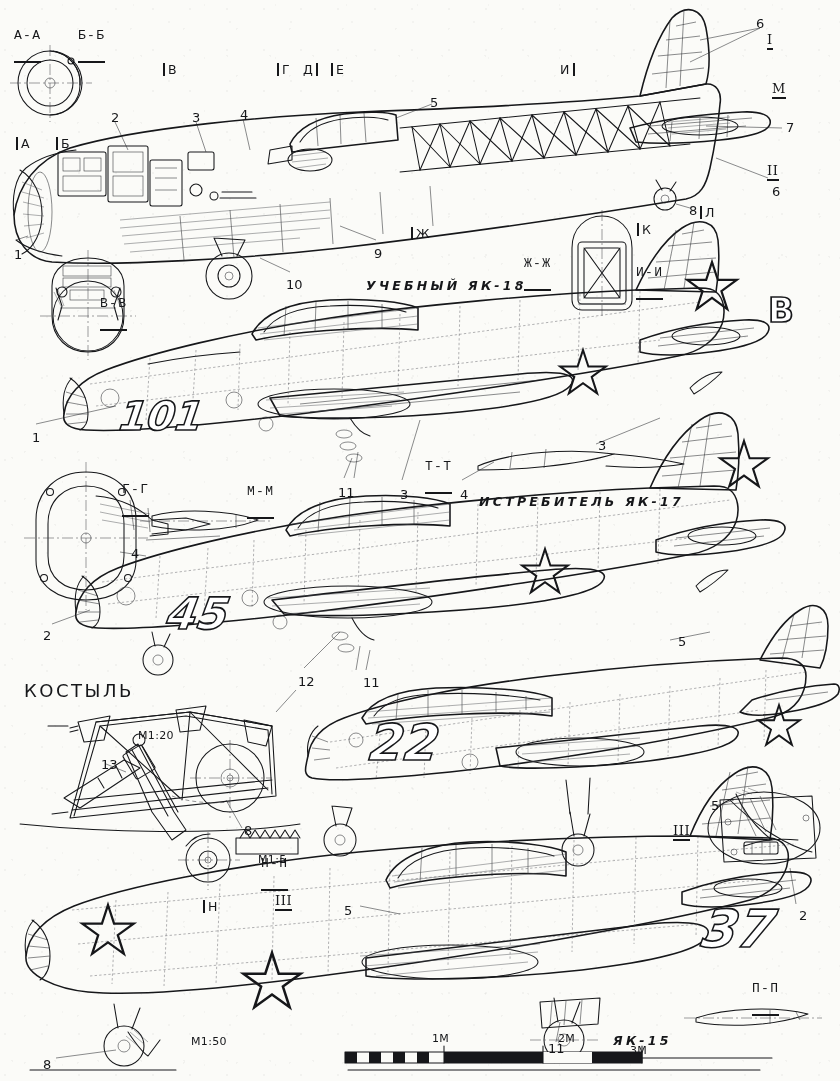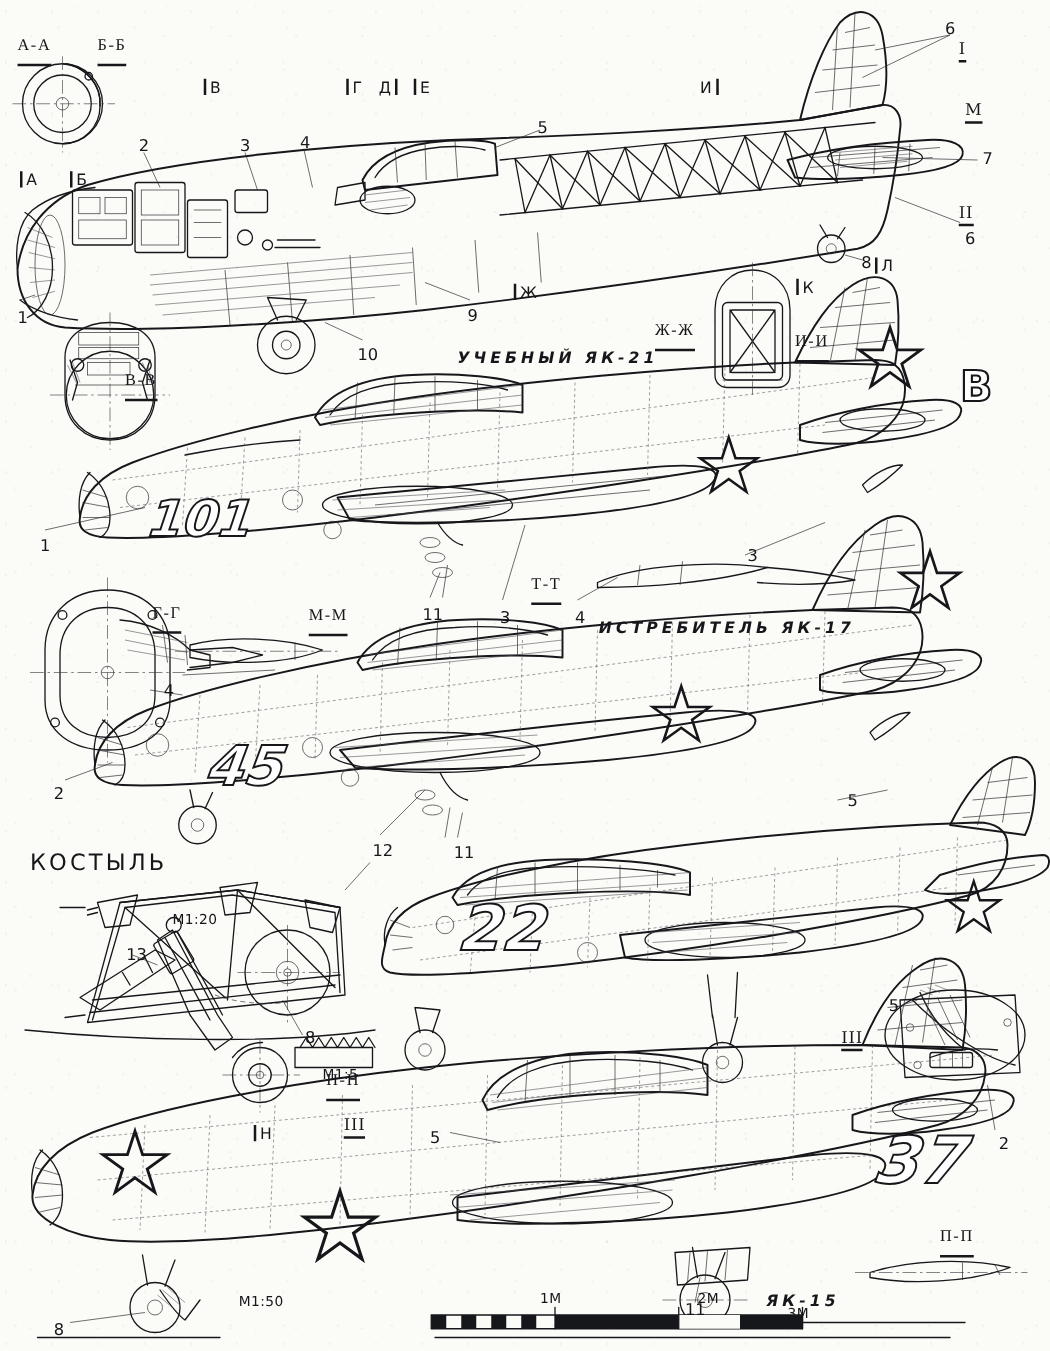--- a/index.html
+++ b/index.html
@@ -11,22 +11,22 @@
       radial-gradient(circle at 47% 61%, rgba(0,0,0,.04) 0 1px, transparent 1px),
       radial-gradient(circle at 77% 37%, rgba(0,0,0,.035) 0 1px, transparent 1px),
       radial-gradient(circle at 29% 83%, rgba(0,0,0,.04) 0 1px, transparent 1px),
       radial-gradient(circle at 88% 9%, rgba(0,0,0,.03) 0 1px, transparent 1px);
     background-size:37px 41px,53px 47px,61px 59px,43px 67px,71px 53px;
     opacity:.9;}
   svg.art{position:absolute;left:0;top:0;width:840px;height:1081px;overflow:visible;}
   .lbl{position:absolute;color:#16171a;white-space:nowrap;}
   .title{font-family:"DejaVu Sans",sans-serif;font-weight:700;letter-spacing:.30em;font-size:13.5px;font-style:italic;}
   .plane-name{font-family:"DejaVu Sans",sans-serif;font-weight:700;letter-spacing:.26em;font-size:12.5px;font-style:italic;}
-  .sect{font-family:Liberation Serif, serif;font-size:13px;letter-spacing:.10em;
-         border-bottom:2.6px solid #16171a;padding-bottom:7px;}
+  .sect{font-family:Liberation Mono, monospace;font-size:13px;letter-spacing:.10em;
+         border-bottom:2.6px solid #16171a;padding-bottom:18px;}
   .mark{font-family:"DejaVu Sans",sans-serif;font-size:12.5px;letter-spacing:.04em;}
   .mark::before{content:"";display:inline-block;width:2px;height:13px;background:#16171a;
     margin-right:3px;vertical-align:-2px;}
   .mark.post-after::before{display:none;}
   .mark.post-after::after{content:"";display:inline-block;width:2px;height:13px;background:#16171a;
     margin-left:3px;vertical-align:-2px;}
   .num{font-family:"DejaVu Sans",sans-serif;font-size:13px;}
   .scalelbl{font-family:"DejaVu Sans",sans-serif;font-size:11px;letter-spacing:.03em;}
   .roman{font-family:"DejaVu Serif",serif;font-size:13px;letter-spacing:.05em;
          border-bottom:2.4px solid #16171a;padding-bottom:1px;}
@@ -521,21 +521,21 @@
       <g transform="translate(108,932) scale(27)">
           <use href="#star"></use>
         </g>
       <g transform="translate(272,983) scale(30)">
           <use href="#star"></use>
         </g>
     </g>
   </svg>
 
 
-  <div class="lbl plane-name" style="left:366px;top:278px;">УЧЕБНЫЙ ЯК-21</div>
+  <div class="lbl plane-name" style="left:366px;top:278px;">УЧЕБНЫЙ ЯК-18</div>
   <div class="lbl plane-name" style="left:479px;top:494px;">ИСТРЕБИТЕЛЬ ЯК-17</div>
   <div class="lbl plane-name" style="left:613px;top:1033px;">ЯК-15</div>
 
   <div class="lbl sect" style="left:14px;top:28px;">А-А</div>
   <div class="lbl sect" style="left:78px;top:28px;">Б-Б</div>
   <div class="lbl sect" style="left:100px;top:296px;">В-В</div>
   <div class="lbl sect" style="left:122px;top:482px;">Г-Г</div>
   <div class="lbl sect" style="left:524px;top:256px;">Ж-Ж</div>
   <div class="lbl sect" style="left:636px;top:265px;">И-И</div>
   <div class="lbl sect" style="left:247px;top:484px;">М-М</div>

